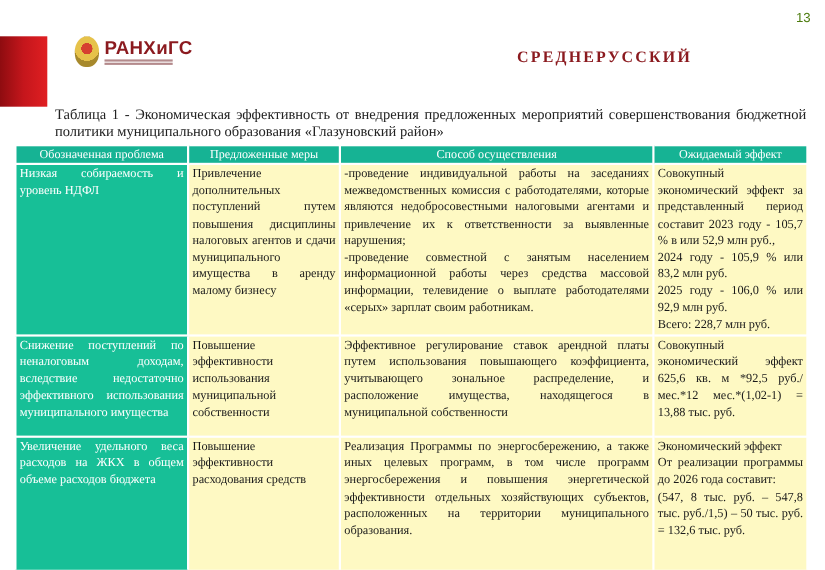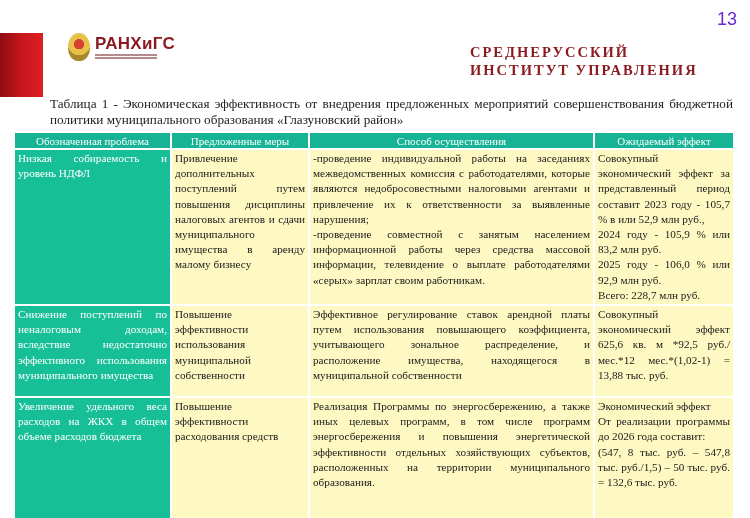--- a/index.html
+++ b/index.html
@@ -7,21 +7,21 @@
     width: 750px; height: 518px; position: relative; overflow: hidden;
     background: #ffffff;
     font-family: "Liberation Serif", "DejaVu Serif", serif;
   }
   .red-block {
     position: absolute; left: 0; top: 33px; width: 43px; height: 64px;
     background: linear-gradient(90deg, #8e0c10 0%, #c5161c 50%, #e01f22 100%);
   }
   .page-num {
     position: absolute; right: 13px; top: 9px;
-    font-family: "Liberation Sans", sans-serif; font-size: 18px; color: #6d28d9;
+    font-family: "Liberation Sans", sans-serif; font-size: 12px; color: #4d7c0f;
   }
   .logo { position: absolute; left: 68px; top: 31px; height: 32px; display: flex; align-items: center; justify-content: space-between; }
   .logo-emblem {
     width: 22px; height: 28px; border-radius: 50% 50% 45% 45%;
     background: radial-gradient(circle at 50% 40%, #d64030 0 25%, #e6c24a 26% 55%, #a7892c 56% 100%);
     margin-right: 5px;
   }
   .logo-text { display: flex; flex-direction: column; }
   .logo-name {
     font-family: "Liberation Sans", sans-serif; font-weight: bold;
@@ -68,21 +68,20 @@
   <div class="logo-emblem"></div>
   <div class="logo-text">
     <span class="logo-name">РАНХиГС</span>
     <span class="logo-sub"></span>
     <span class="logo-sub" style="margin-top:1px"></span>
   </div>
 </div>
 
 <div class="institute">
   <div>СРЕДНЕРУССКИЙ</div>
-  <div>ИНСТИТУТ УПРАВЛЕНИЯ</div>
 </div>
 
 <div class="caption">Таблица 1 - Экономическая эффективность от внедрения предложенных мероприятий совершенствования бюджетной политики муниципального образования «Глазуновский район»</div>
 
 <table class="main">
   <colgroup>
     <col style="width:157px">
       <col style="width:138px">
       <col style="width:285px">
       <col style="width:140px">

